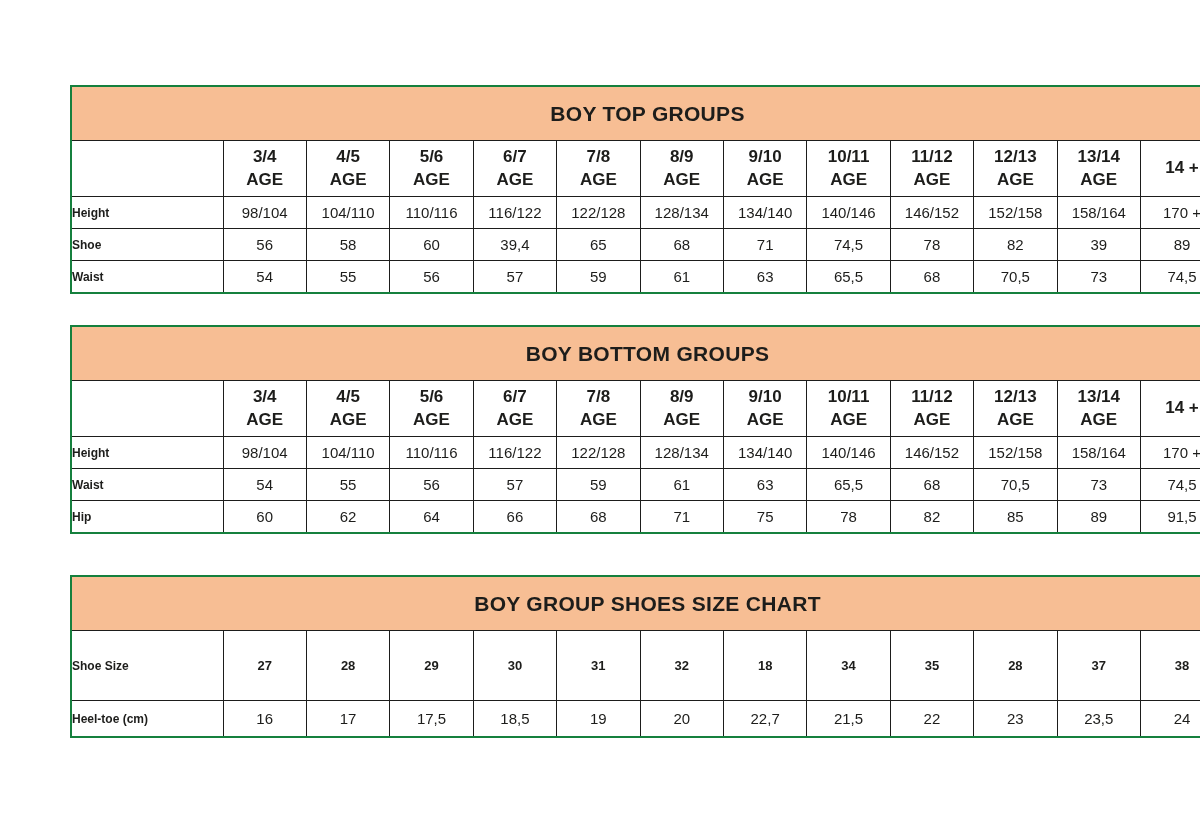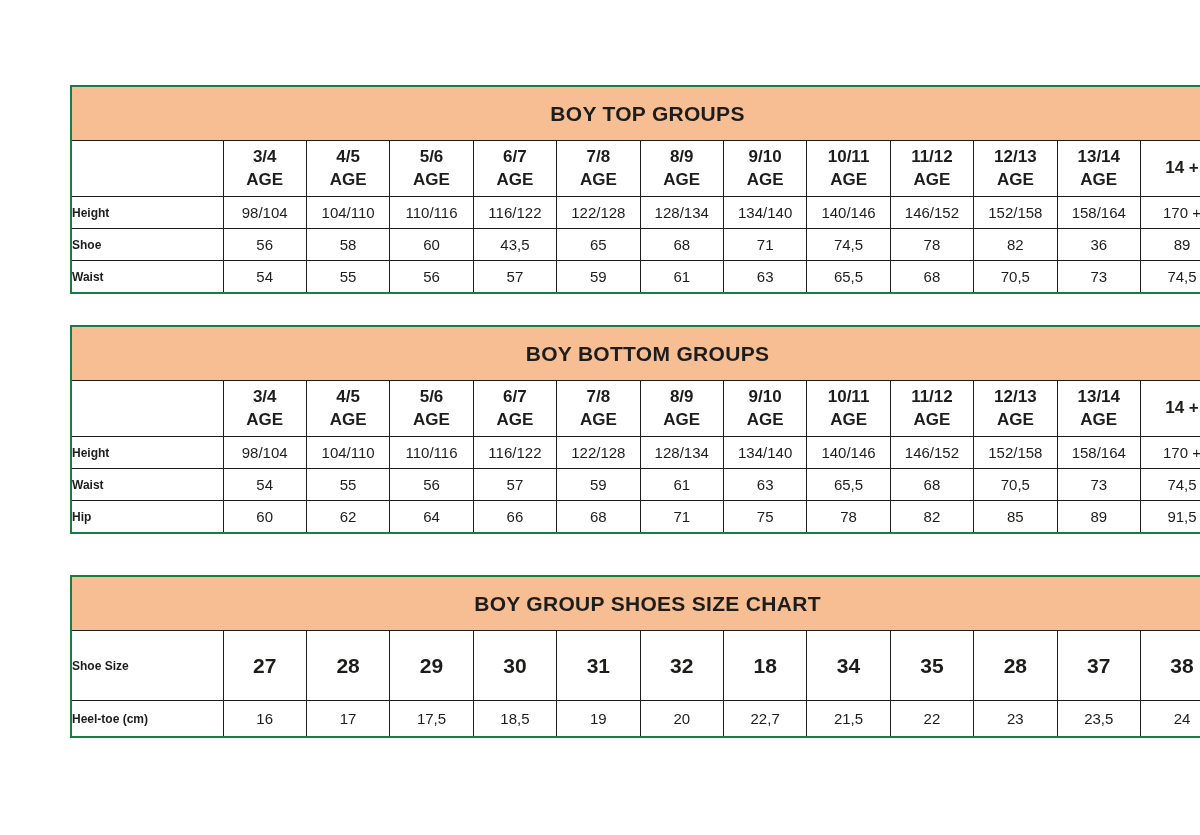--- a/index.html
+++ b/index.html
@@ -60,21 +60,21 @@
     font-size: 12px;
     vertical-align: middle;
   }
   td.value-cell {
     text-align: center;
     vertical-align: middle;
     font-size: 15px;
     font-weight: normal;
   }
   td.value-cell.bold {
-    font-size: 21px;
+    font-size: 13px;
     font-weight: bold;
   }
 </style>
 </head>
 <body>
 
 <div class="page">
 
   <table class="size-table" style="top:85px">
     <colgroup>
@@ -137,28 +137,28 @@
           <td class="value-cell">146/152</td>
           <td class="value-cell">152/158</td>
           <td class="value-cell">158/164</td>
           <td class="value-cell">170 +</td>
         </tr>
         <tr class="data-row">
           <td class="label-cell">Shoe</td>
           <td class="value-cell">56</td>
           <td class="value-cell">58</td>
           <td class="value-cell">60</td>
-          <td class="value-cell">43,5</td>
+          <td class="value-cell">39,4</td>
           <td class="value-cell">65</td>
           <td class="value-cell">68</td>
           <td class="value-cell">71</td>
           <td class="value-cell">74,5</td>
           <td class="value-cell">78</td>
           <td class="value-cell">82</td>
-          <td class="value-cell">36</td>
+          <td class="value-cell">39</td>
           <td class="value-cell">89</td>
         </tr>
         <tr class="data-row">
           <td class="label-cell">Waist</td>
           <td class="value-cell">54</td>
           <td class="value-cell">55</td>
           <td class="value-cell">56</td>
           <td class="value-cell">57</td>
           <td class="value-cell">59</td>
           <td class="value-cell">61</td>

